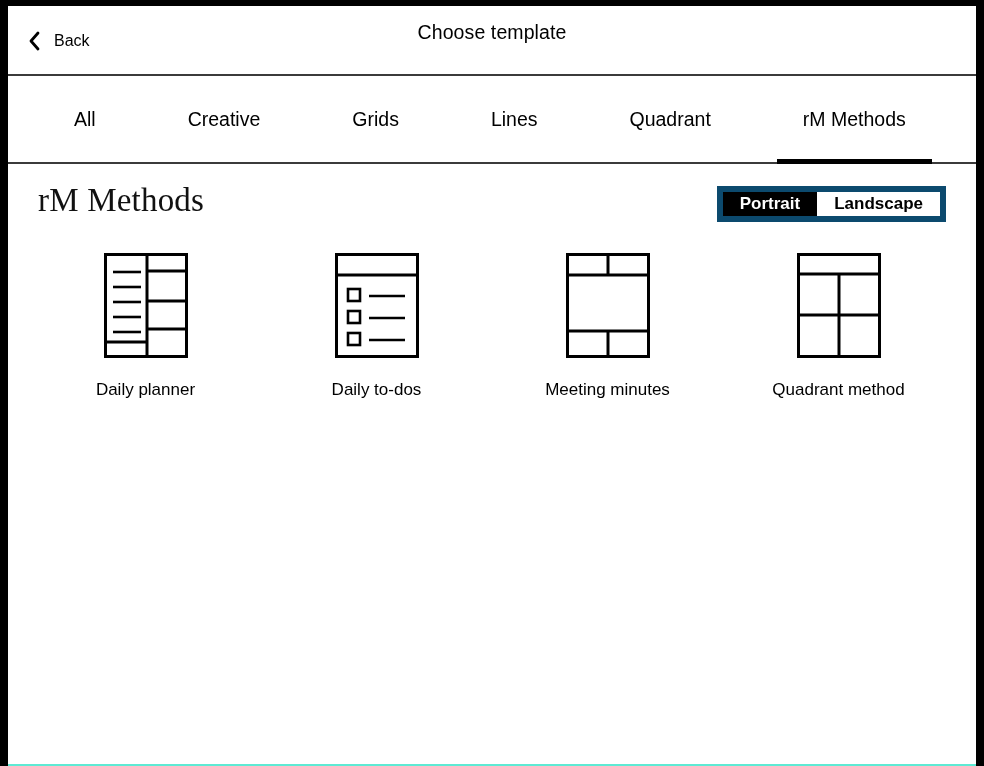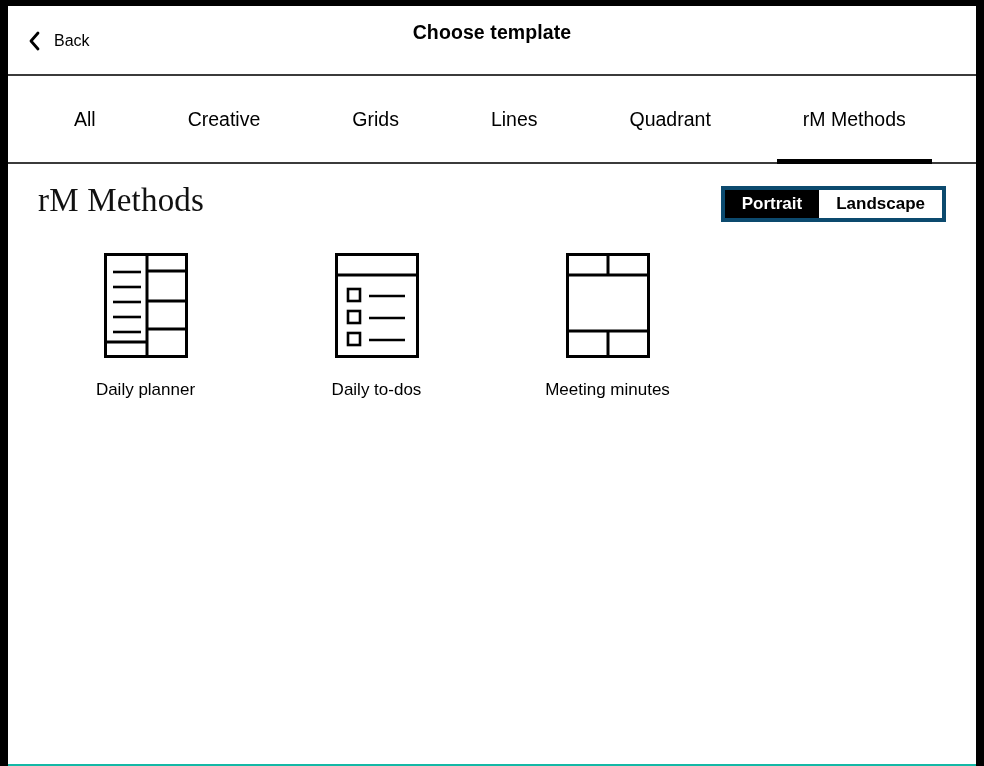--- a/index.html
+++ b/index.html
@@ -20,21 +20,21 @@
     height: 766px;
     background: #000000;
   }
 
   #screen {
     position: absolute;
     left: 8px;
     top: 6px;
     width: 968px;
     height: 760px;
-    background: #14b8a6;
+    background: #5eead4;
     overflow: hidden;
   }
 
   
   #top-bar {
     position: relative;
     height: 70px;
     border-bottom: 2px solid #3b3b3b;
     background: #ffffff;
   }
@@ -60,21 +60,21 @@
   #top-title {
     position: absolute;
     left: 0;
     top: 0;
     width: 100%;
     height: 52px;
     display: flex;
     align-items: center;
     justify-content: center;
     font-size: 19.5px;
-    font-weight: bold;
+    font-weight: normal;
     color: #000000;
     letter-spacing: 0.1px;
     pointer-events: none;
   }
 
   
   #tab-bar {
     position: relative;
     height: 88px;
     border-bottom: 2px solid #3b3b3b;
@@ -132,21 +132,21 @@
     color: #111111;
     letter-spacing: 0.2px;
   }
 
   
   #orientation-toggle {
     position: absolute;
     right: 8px;
     top: 22px;
     display: flex;
-    border: 4px solid #0c4a6e;
+    border: 6px solid #0c4a6e;
     height: 36px;
     background: #ffffff;
   }
 
   .toggle-option {
     display: flex;
     align-items: center;
     justify-content: center;
     padding: 0 17px;
     font-size: 17px;
@@ -329,18 +329,32 @@
 
               <line x1="1.5" y1="78" x2="82.5" y2="78" stroke="#000000" stroke-width="3"></line>
               <line x1="42" y1="78" x2="42" y2="103.5" stroke="#000000" stroke-width="3"></line>
             </svg>
           </div>
           <div class="template-label">Meeting minutes</div>
 
         </div>
 
 
+        <div class="template-cell">
+          <div class="thumb-wrap">
+            <svg class="thumb-svg" width="84" height="105" viewBox="0 0 84 105" aria-hidden="true">
+              <rect x="1.5" y="1.5" width="81" height="102" fill="#ffffff" stroke="#000000" stroke-width="3"></rect>
+
+              <line x1="1.5" y1="21" x2="82.5" y2="21" stroke="#000000" stroke-width="3"></line>
+
+              <line x1="42" y1="21" x2="42" y2="103.5" stroke="#000000" stroke-width="3"></line>
+              <line x1="1.5" y1="62" x2="82.5" y2="62" stroke="#000000" stroke-width="3"></line>
+            </svg>
+          </div>
+          <div class="template-label">Quadrant method</div>
+
+        </div>
 
       </div>
     </div>
 
   </div>
 </div>
 
 </body></html>

